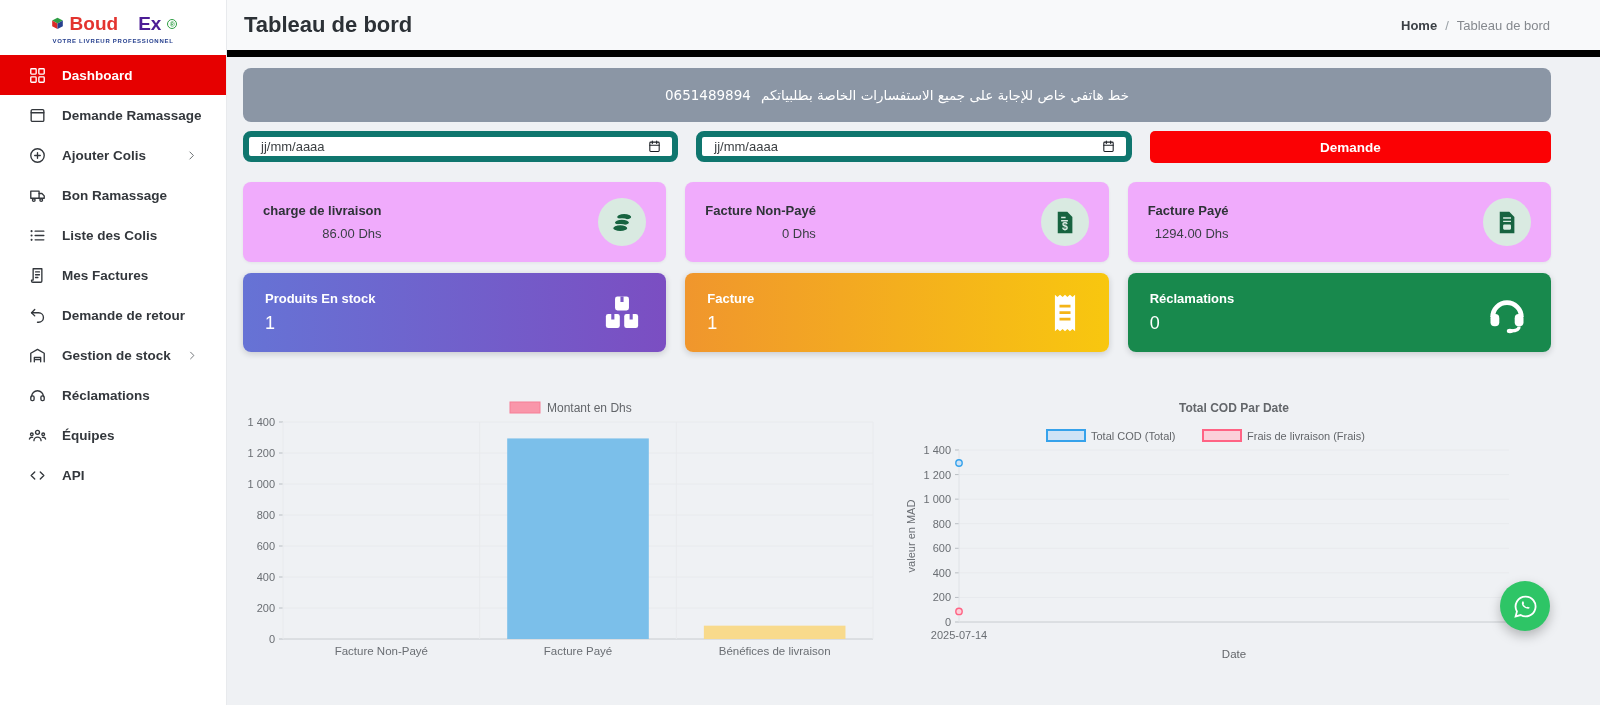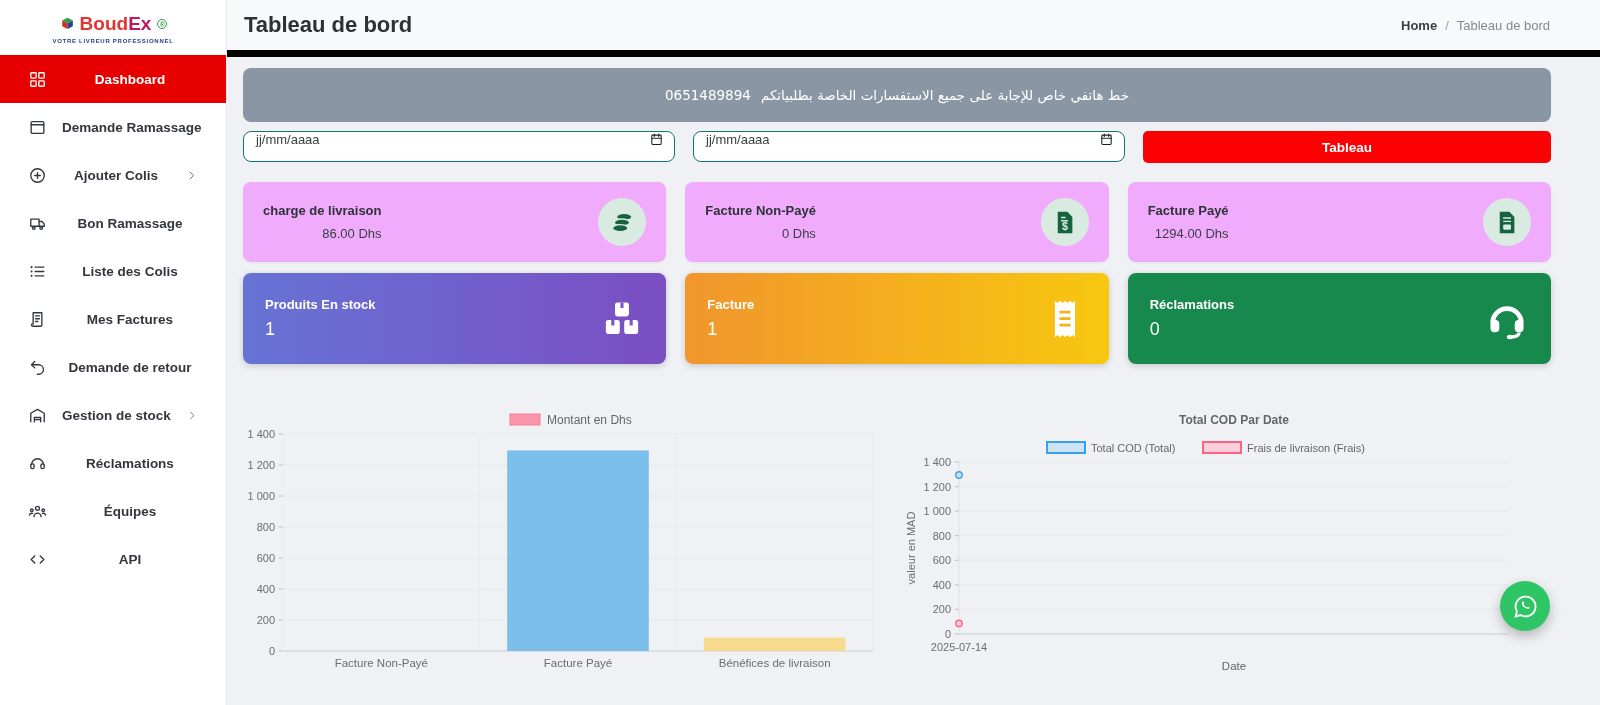--- a/index.html
+++ b/index.html
@@ -3,56 +3,56 @@
 <meta charset="utf-8">
 <style>
   * { box-sizing: border-box; margin: 0; padding: 0; }
   html,body { width:1600px; height:705px; overflow:hidden; }
   body { font-family:"Liberation Sans",sans-serif; display:flex; background:#eff1f4; }
 
   
   .sidebar { width:227px; background:#fff; border-right:1px solid #e8eaed; flex-shrink:0; display:flex; flex-direction:column; }
   .logo-wrap { height:51px; display:flex; flex-direction:column; align-items:center; justify-content:center; padding-top:6px; }
   .logo-line { display:flex; align-items:center; gap:4px; font-weight:bold; font-size:19px; }
-  .logo-boud { color:#e3342f; } .logo-ex { color:#be185d; }
+  .logo-boud { color:#e3342f; } .logo-ex { color:#4c1d95;padding-left:20px; }
   .logo-reg { font-size:7px; color:#2e9e44; border:1px solid #2e9e44; border-radius:50%; width:10px; height:10px; line-height:9px; text-align:center; margin-left:2px; font-weight:bold; }
   .tagline { font-size:6px; letter-spacing:.12em; color:#27418f; font-weight:bold; margin-top:3px; }
   .menu { flex:1; margin-top:4px; }
-  .menu-item { height:48px; display:flex; align-items:center; padding:0 28px; gap:15px; cursor:pointer; color:#33373c; font-size:13.5px; font-weight:600;text-align:center; }
+  .menu-item { height:40px; display:flex; align-items:center; padding:0 28px; gap:15px; cursor:pointer; color:#33373c; font-size:13.5px; font-weight:600; }
   .menu-item.active { background:#e60000; color:#fff; }
   .mi-icon { width:19px; height:19px; flex-shrink:0; display:flex; }
   .mi-label { flex:1; white-space:nowrap; }
   .chev { width:13px; height:13px; display:flex; color:#5f6468; }
 
   
   main { flex:1; display:flex; flex-direction:column; position:relative; }
   .topbar { height:57px; background:#f8f9fa; border-bottom:7px solid #000000; display:flex; align-items:center; justify-content:space-between; padding:0 50px 0 17px; }
   .page-title { font-size:22px; font-weight:700; color:#2c3136; }
   .breadcrumb { font-size:13px; display:flex; gap:8px; align-items:flex-end; }
   .bc-home { color:#3b4045; font-weight:600; cursor:pointer; }
   .bc-sep { color:#9aa0a6; }
   .bc-cur { color:#85898e; }
 
   .content { padding:11px 49px 0 16px; flex:1; }
   .banner { height:54px; background:#8b96a5; border-radius:8px; display:flex; align-items:center; justify-content:center; color:#fff; font-size:13.5px; font-family:"DejaVu Sans",sans-serif; direction:rtl; gap:10px; }
 
   .filter-row { display:flex; gap:18px; margin-top:9px; }
-  .date-input { flex:1; height:31px; background:#fff; border:1px solid #0f766e; border-radius:8px; display:flex; justify-content:space-between; padding:0 10px 0 12px; font-size:13px; color:#3c4043; cursor:text; }
+  .date-input { flex:1; height:31px; background:#fff; border:6px solid #0f766e; border-radius:8px; display:flex; align-items:center; justify-content:space-between; padding:0 10px 0 12px; font-size:13px; color:#3c4043; cursor:text; }
   .cal-icon { width:15px; height:15px; display:flex; color:#1b1f24; cursor:pointer; }
   .filter-btn { flex:1; height:32px; background:#fb0104; border:none; border-radius:5px; color:#fff; font-weight:bold; font-size:13.5px; cursor:pointer; }
 
   .stats-row { display:flex; gap:19px; margin-top:19px; }
   .stat-card { flex:1; background:#f0abfc; border-radius:8px; height:80px; display:flex; align-items:center; justify-content:space-between; padding:0 20px; box-shadow:0 1px 3px rgba(20,30,40,.06); }
   .stat-title { font-size:13px; font-weight:bold; color:#2e3338; margin-bottom:8px; }
   .stat-value { font-size:13px; color:#3a3f45;text-align:right; }
   .stat-icon { width:48px; height:48px; border-radius:50%; background:#d9eae1; display:flex; align-items:center; justify-content:center; }
   .stat-icon span { width:27px; height:27px; display:flex; }
 
   .metrics-row { display:flex; gap:19px; margin-top:11px; }
-  .metric-card { flex:1; border-radius:8px; height:91px; display:flex; align-items:center; justify-content:space-between; padding:8px 22px; color:#fff; box-shadow:0 2px 6px rgba(20,30,40,.18); cursor:pointer; }
+  .metric-card { flex:1; border-radius:8px; height:79px; display:flex; align-items:center; justify-content:space-between; padding:8px 22px; color:#fff; box-shadow:0 2px 6px rgba(20,30,40,.18); cursor:pointer; }
   .metric-title { font-size:13px; font-weight:bold; margin-bottom:7px; }
   .metric-value { font-size:18px; }
   .metric-icon { width:44px; height:44px; display:flex; }
 
   .charts-row { display:flex; margin-top:42px; }
   .chart { flex-shrink:0; }
   #bar-chart { width:640px; }
   #line-chart { width:620px; margin-left:18px; }
 
   .fab { position:absolute; width:50px; height:50px; border-radius:50%; background:#2ec566; right:50px; bottom:74px; display:flex; align-items:center; justify-content:center; box-shadow:0 5px 12px rgba(0,0,0,.25); cursor:pointer; }
@@ -233,21 +233,21 @@
       </div>
       <div class="date-input">
         <span>jj/mm/aaaa</span>
         <span class="cal-icon">
             <svg viewBox="0 0 24 24" width="100%" height="100%" fill="none" stroke="currentColor" stroke-width="1.7" stroke-linecap="round" stroke-linejoin="round">
               <rect x="4.5" y="5" width="15" height="15" rx="1.5"></rect>
               <path d="M8.5 3.2V7M15.5 3.2V7M4.5 10h15"></path>
             </svg>
           </span>
       </div>
-      <button class="filter-btn">Tableau</button>
+      <button class="filter-btn">Demande</button>
     </div>
 
     <div class="stats-row">
         <div class="stat-card">
       <div>
         <div class="stat-title">charge de livraison</div>
         <div class="stat-value">86.00 Dhs</div>
       </div>
       <div class="stat-icon">
             <span>

